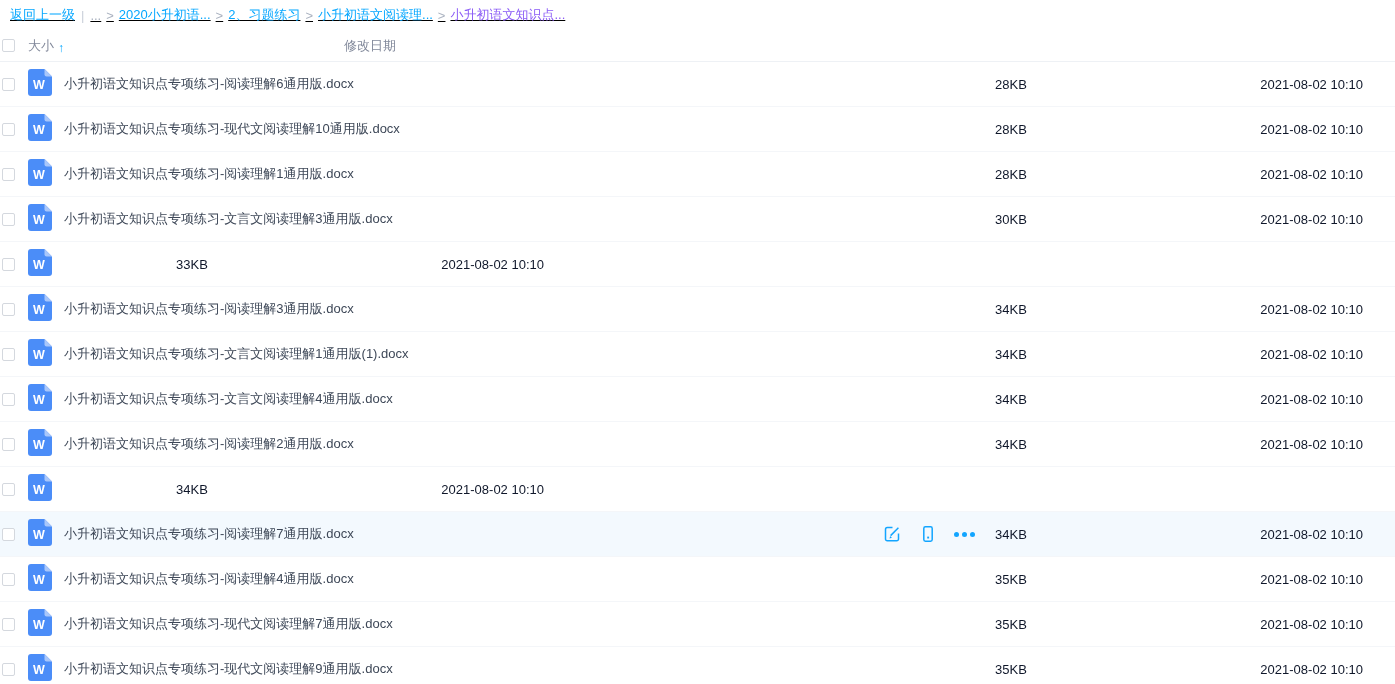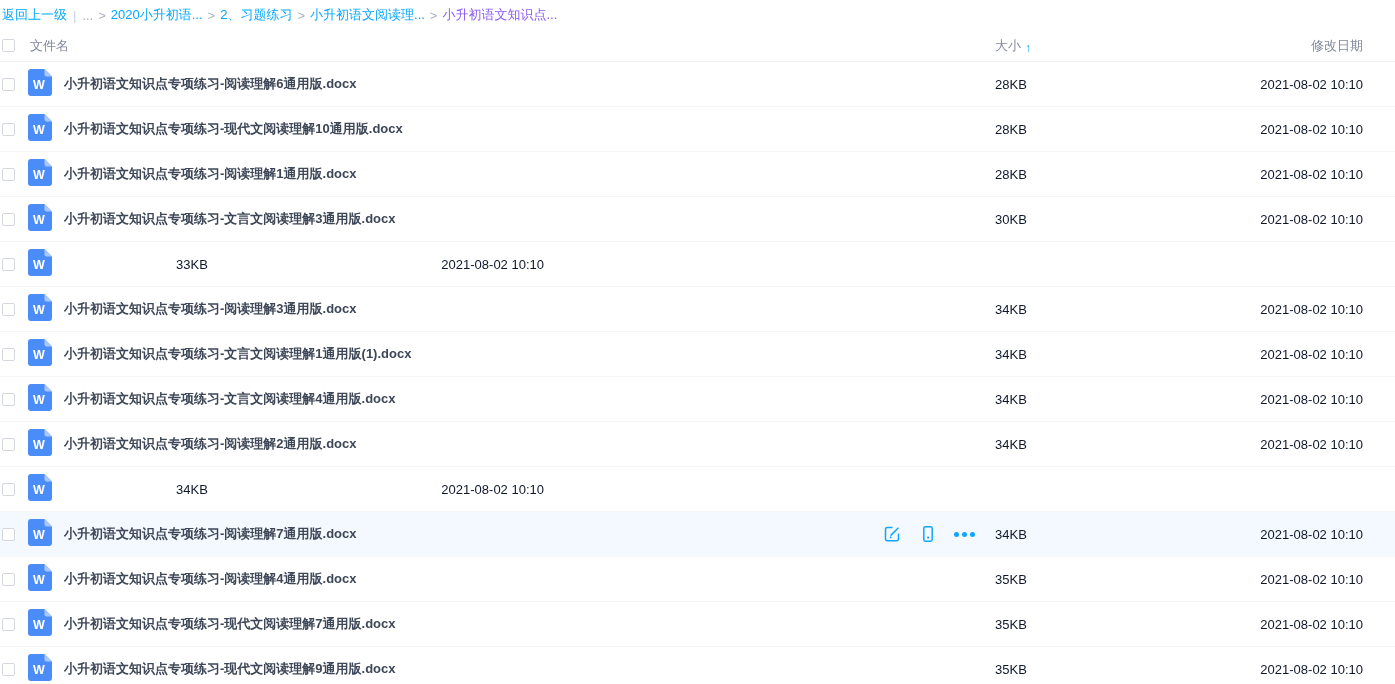--- a/index.html
+++ b/index.html
@@ -1,21 +1,21 @@
 <!DOCTYPE html>
 <html><head>
 <meta charset="utf-8">
 <style>
   * { margin:0; padding:0; box-sizing:border-box; }
   html,body { width:1395px; height:684px; overflow:hidden; background:#fff;
     font-family:"Liberation Sans","DejaVu Sans",sans-serif; }
 
   
-  .crumbbar { height:30px; display:flex; align-items:center; padding-left:2px;
-    font-size:13px; white-space:nowrap; }
+  .crumbbar { height:30px; display:flex; align-items:center; padding-left:10px;
+    font-size:13px; white-space:nowrap;text-decoration:underline; }
   .crumbbar a { text-decoration:none; cursor:pointer; }
   .crumb-link { color:#06a7ff; }
   .crumb-sep { color:#aab2c0; margin:0 5px; }
   .crumb-pipe { color:#c9cfd9; margin:0 6px; }
   .crumb-ellipsis { color:#aab2c0; }
   .crumb-current { color:#8b5cf6; }
 
   
   .listhead { height:32px; display:flex; align-items:center;
     border-bottom:1px solid #eef1f5; font-size:13px; color:#81889a; }
@@ -26,21 +26,21 @@
   .col-size { width:115px; flex:none; display:flex; align-items:flex-end; }
   .col-date { width:285px; flex:none; text-align:right; padding-right:32px; }
   .sort-arrow { color:#06a7ff; font-size:12px; margin-left:4px; }
 
   .rows { }
   .frow { height:45px; display:flex; align-items:center;
     border-bottom:1px solid #f4f6f9; font-size:13px; cursor:pointer; }
   .frow.hovered { background:#f3f9fe; }
   .col-icon { width:36px; flex:none; display:flex; align-items:center; }
   .col-name { flex:1; color:#3d4757; display:flex; align-items:center; overflow:hidden; }
-  .fname { white-space:nowrap;font-weight:bold; }
+  .fname { white-space:nowrap; }
   .col-actions { width:112px; flex:none; display:flex; align-items:center; gap:18px;
     visibility:hidden; }
   .frow.hovered .col-actions { visibility:visible; }
   .size-text, .date-text { color:#0f172a; }
 
   .action-btn { width:18px; height:18px; display:flex; align-items:center;
     justify-content:center; cursor:pointer; }
   .dots { display:flex; gap:3px; }
   .dots i { width:5px; height:5px; border-radius:50%; background:#12a5ff; display:block; }
 </style>
@@ -58,21 +58,20 @@
   <span class="crumb-sep">&gt;</span>
   <a class="crumb-link">小升初语文阅读理...</a>
   <span class="crumb-sep">&gt;</span>
   <span class="crumb-current">小升初语文知识点...</span>
 </div>
 
 <div class="listhead">
   <div class="col-check">
     <span class="checkbox"></span>
   </div>
-  <div class="head-name">文件名</div>
   <div class="col-size">
     <span>大小</span>
     <span class="sort-arrow">↑</span>
   </div>
   <div class="col-date">修改日期</div>
 </div>
 
 <div class="rows">
   <div class="frow">
     <div class="col-check">

